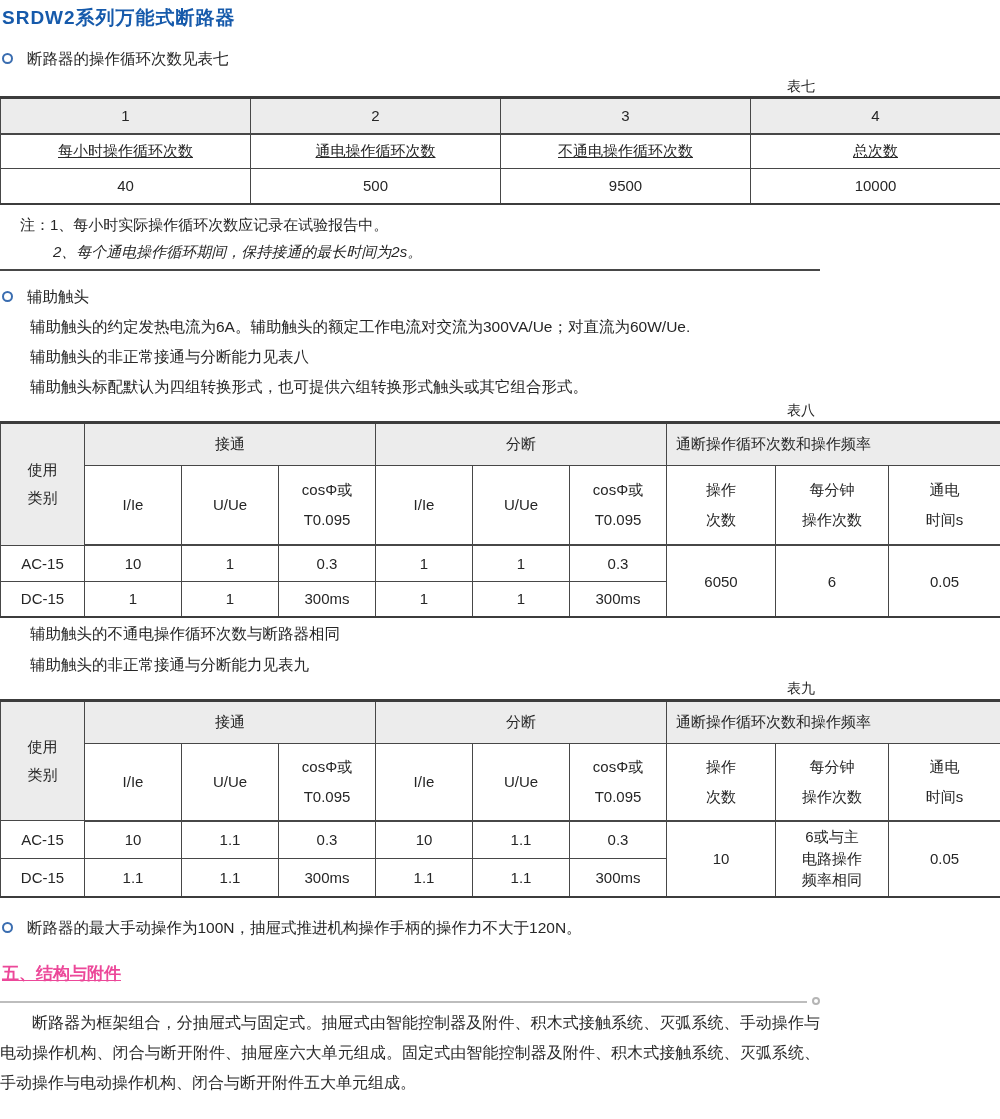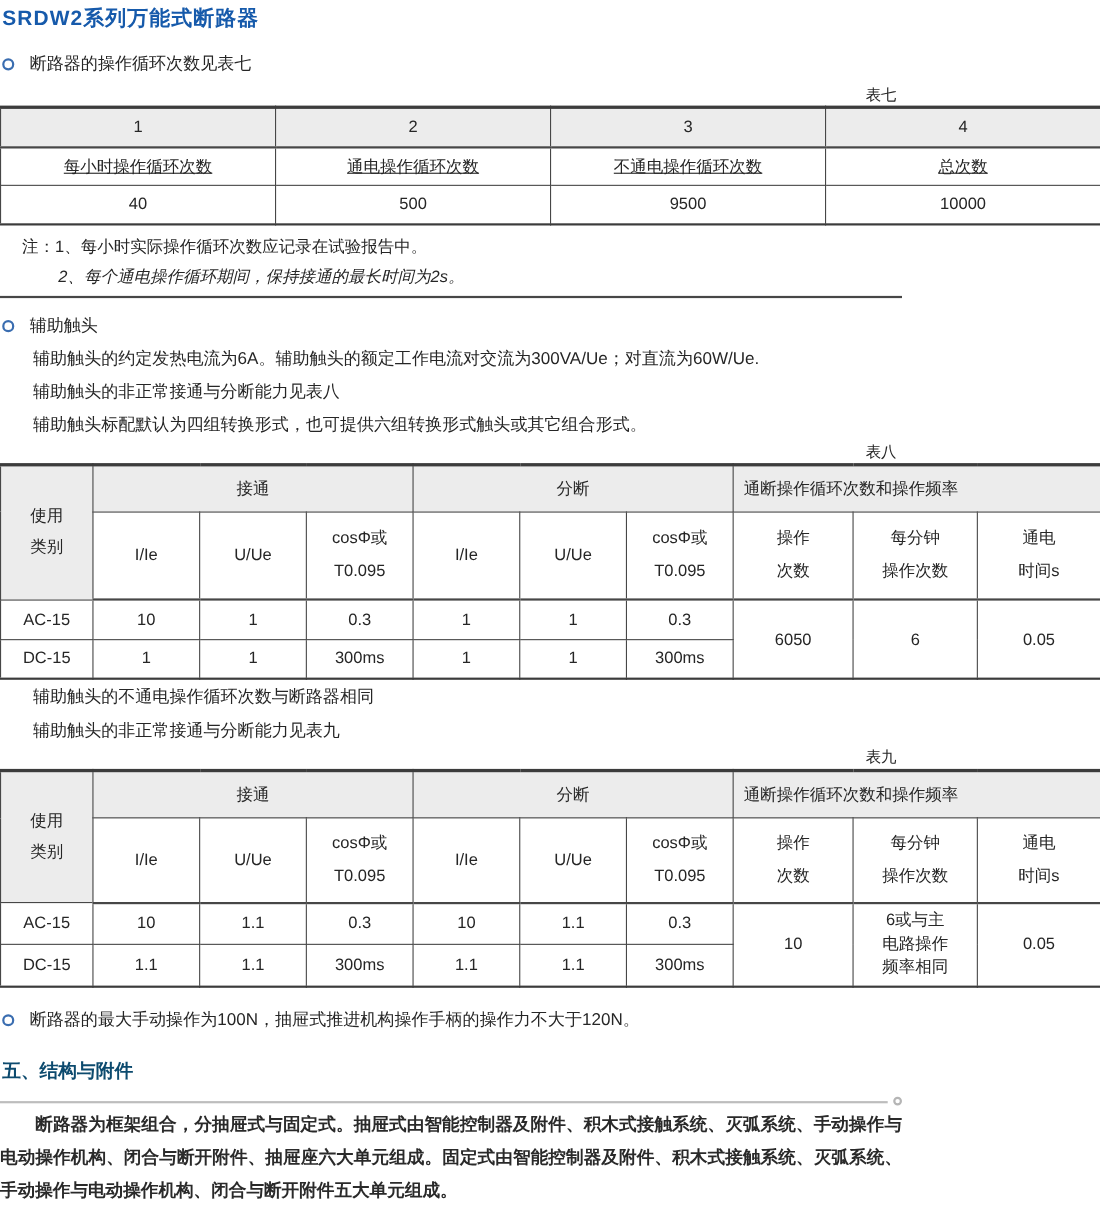--- a/index.html
+++ b/index.html
@@ -62,36 +62,36 @@
   .notes { margin: 6px 0 0 20px; line-height: 27px; font-size: 15px; }
   .notes .n2 { margin-left: 33px; font-style: italic; }
 
   .section-divider { margin-top: 4px; border-top: 2px solid #474747; height: 0; }
 
   .para { margin-left: 30px; line-height: 30px; margin-top: 6px; }
   .para-mid { margin-left: 30px; line-height: 31px; }
 
   .section-heading {
     margin: 26px 0 0 2px; font-size: 17px; font-weight: bold;
-    color: #0c4a6e; line-height: 21px;
+    color: #ec4899; line-height: 21px; text-decoration: underline;
   }
 
   .end-divider { position: relative; margin-top: 12px; height: 12px; }
   .end-divider .line {
     position: absolute; left: 0; right: 13px; top: 5px;
     border-top: 2px solid #bdbdbd;
   }
   .end-divider .circle {
     position: absolute; right: 0; top: 1px; width: 8px; height: 8px;
     border: 2px solid #b5b5b5; border-radius: 50%; background: #fff;
   }
 
   .closing-para {
     margin-top: 0; font-size: 16px; line-height: 30px;
-    text-align: justify; text-indent: 32px; color: #2a2a2a; font-weight: bold;
+    text-align: justify; text-indent: 32px; color: #2a2a2a;
   }
 </style>
 </head>
 <body>
 
 <div class="page">
 
   <h1 class="doc-title">SRDW2系列万能式断路器</h1>
 
   <div class="bullet-line bullet-1">

